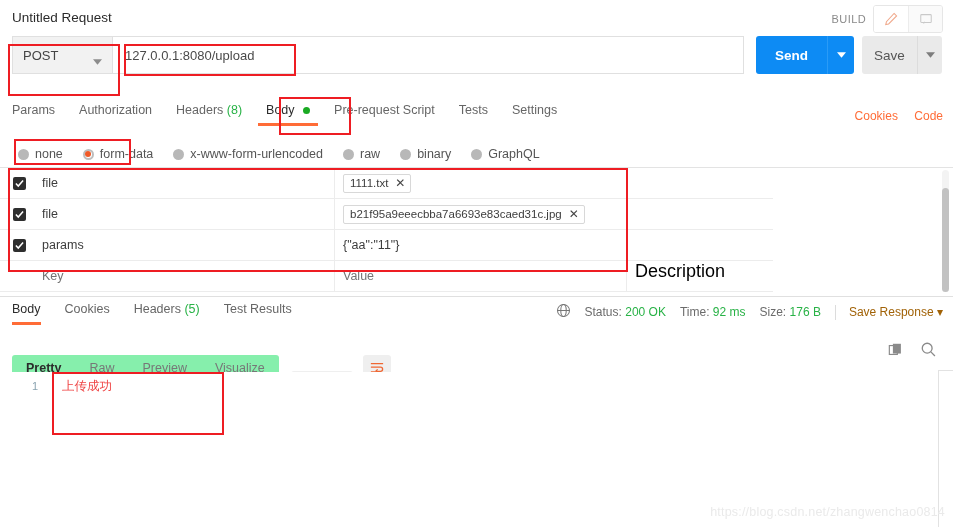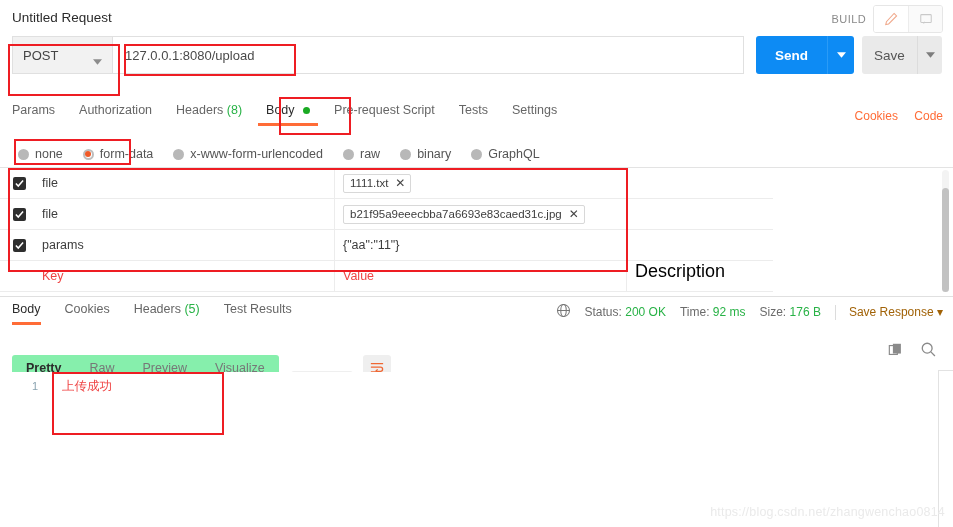--- a/index.html
+++ b/index.html
@@ -115,21 +115,21 @@
     padding-left:8px; font-size:12.5px; color:#3d3d3d;
     border-right:1px solid #ececec;
   }
   .fd-desc { flex:1; height:31px; display:flex; padding-left:8px; font-size:18px; color:#000000; }
   .file-chip {
     display:inline-flex; align-items:center; height:19px;
     border:1px solid #d8d8d8; border-radius:2px; background:#fff;
     padding:0 5px 0 6px; font-size:11.5px; color:#3d3d3d; max-width:280px;
   }
   .file-chip .x { margin-left:7px; color:#444; font-size:12px; line-height:1; }
-  .placeholder { color:#ef4444; }
+  .placeholder { color:#737373; }
 
   .tbl-scroll {
     position:absolute; right:4px; top:170px; width:7px; height:122px;
     background:#f3f3f3; border-radius:4px;
   }
   .tbl-scroll .thumb { position:absolute; left:0; top:18px; width:7px; height:104px; background:#c2c2c2; border-radius:4px; }
 
   
   .resp-divider { position:absolute; left:0; top:296px; width:953px; height:1px; background:#e0e0e0; }
   .resp-tabs { position:absolute; left:12px; top:302px; display:flex; align-items:flex-start; }

